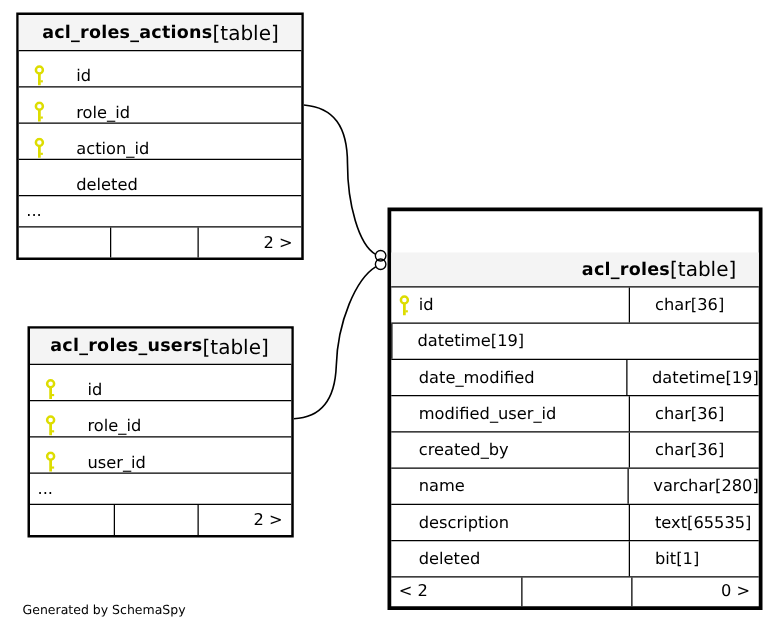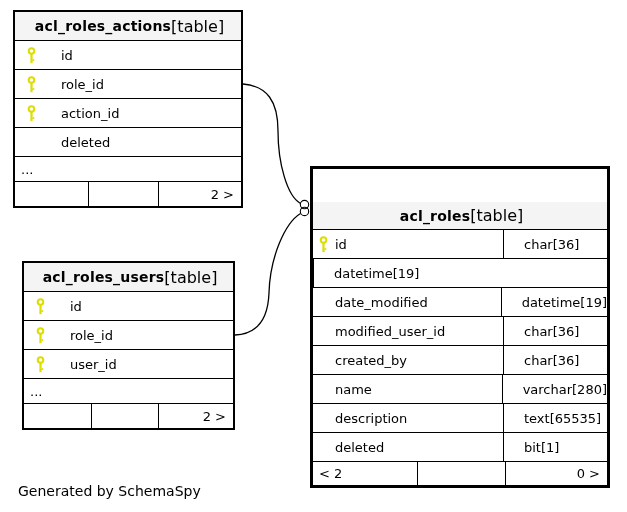--- a/index.html
+++ b/index.html
@@ -5,28 +5,28 @@
   html,body { margin:0; padding:0; background:#ffffff; }
   body { width:627px; height:512px; overflow:hidden;
          font-family:"DejaVu Sans","Liberation Sans",sans-serif; color:#000; }
   .canvas { position:relative; width:627px; height:512px; background:#fff; }
 
   svg.edges { position:absolute; left:0; top:0; pointer-events:none; }
 
   .tbl { position:absolute; background:#fff; border:2px solid #000; box-sizing:border-box; }
   .tbl.focus { border-width:3px; }
 
-  .hdr { display:flex; justify-content:center; align-items:center;
-         background:#f4f4f4; height:28px; padding:0 7px 0 10px;
+  .hdr { display:flex; justify-content:flex-end; align-items:center;
+         background:#f4f4f4; height:28px; padding:0 18px 0 10px;
          font-size:14px; box-sizing:border-box; }
   .tbl.focus .hdr { height:27px;margin-top:33px; }
   .tname { font-weight:bold; letter-spacing:0.2px; }
   .ttag  { font-size:16px; }
 
-  .row { display:flex; align-items:center; height:29px; border-top:1px solid #000;
+  .row { display:flex; align-items:flex-end; height:29px; border-top:1px solid #000;
          font-size:13px; box-sizing:border-box; }
   .keycell { width:46px; padding-left:12px; display:flex; align-items:center; box-sizing:border-box; }
   .tbl.focus .keycell { width:22px; padding-left:6px; }
   .colname { white-space:nowrap; }
 
   .cell-name { width:190px; height:100%; display:flex; align-items:center; box-sizing:border-box; }
   .cell-type { flex:1; height:100%; display:flex; align-items:center;
                border-left:1px solid #000; padding-left:20px; box-sizing:border-box; }
 
   .ellipsisrow { height:25px; border-top:1px solid #000; font-size:13px;
@@ -36,21 +36,21 @@
   .tbl.focus .footer { height:23px; }
   .fcell { display:flex; align-items:center; height:100%; box-sizing:border-box; }
   .fcell + .fcell { border-left:1px solid #000; }
   .fcell.left  { justify-content:flex-start; padding-left:6px; }
   .fcell.right { justify-content:flex-end; padding-right:7px; flex:1; }
 
   .t1 .fcell.c1 { width:73px; } .t1 .fcell.c2 { width:70px; }
   .t2 .fcell.c1 { width:67px; } .t2 .fcell.c2 { width:67px; }
   .t3 .fcell.c1 { width:104px; } .t3 .fcell.c2 { width:88px; }
 
-  .caption { position:absolute; left:18px; top:483px; font-size:14px; }
+  .caption { position:absolute; left:18px; top:483px; font-size:10px; }
   .keyicon { flex:none; }
 </style>
 </head>
 <body>
 
 <div class="canvas">
 
   <svg class="edges" width="627" height="512">
     <path d="M 243 84 C 267 86 278 101 278 131 C 278 163 287 196 300.5 203.5" fill="none" stroke="#000" stroke-width="1.3"></path>
     <path d="M 235 335 C 258 334 268 319 269 293 C 270 257 285 223 300.5 213.5" fill="none" stroke="#000" stroke-width="1.3"></path>

